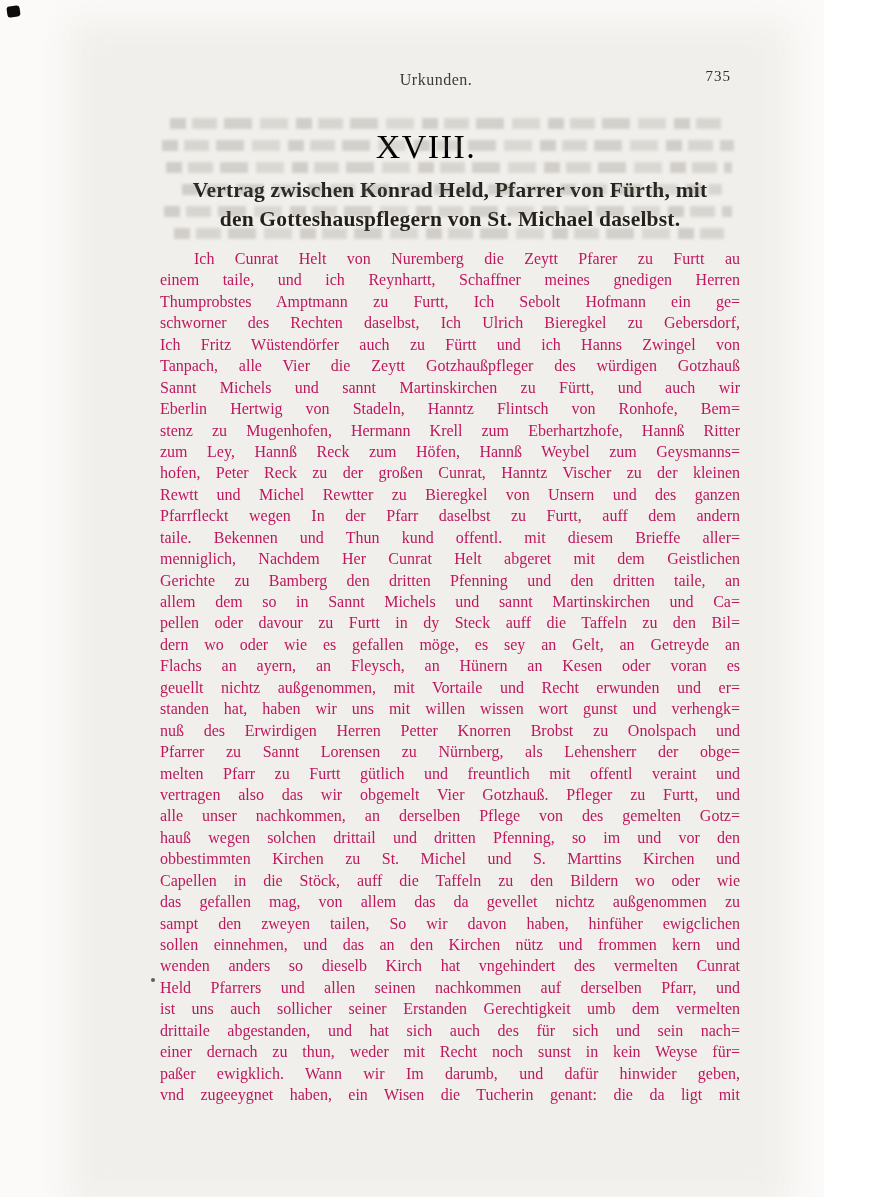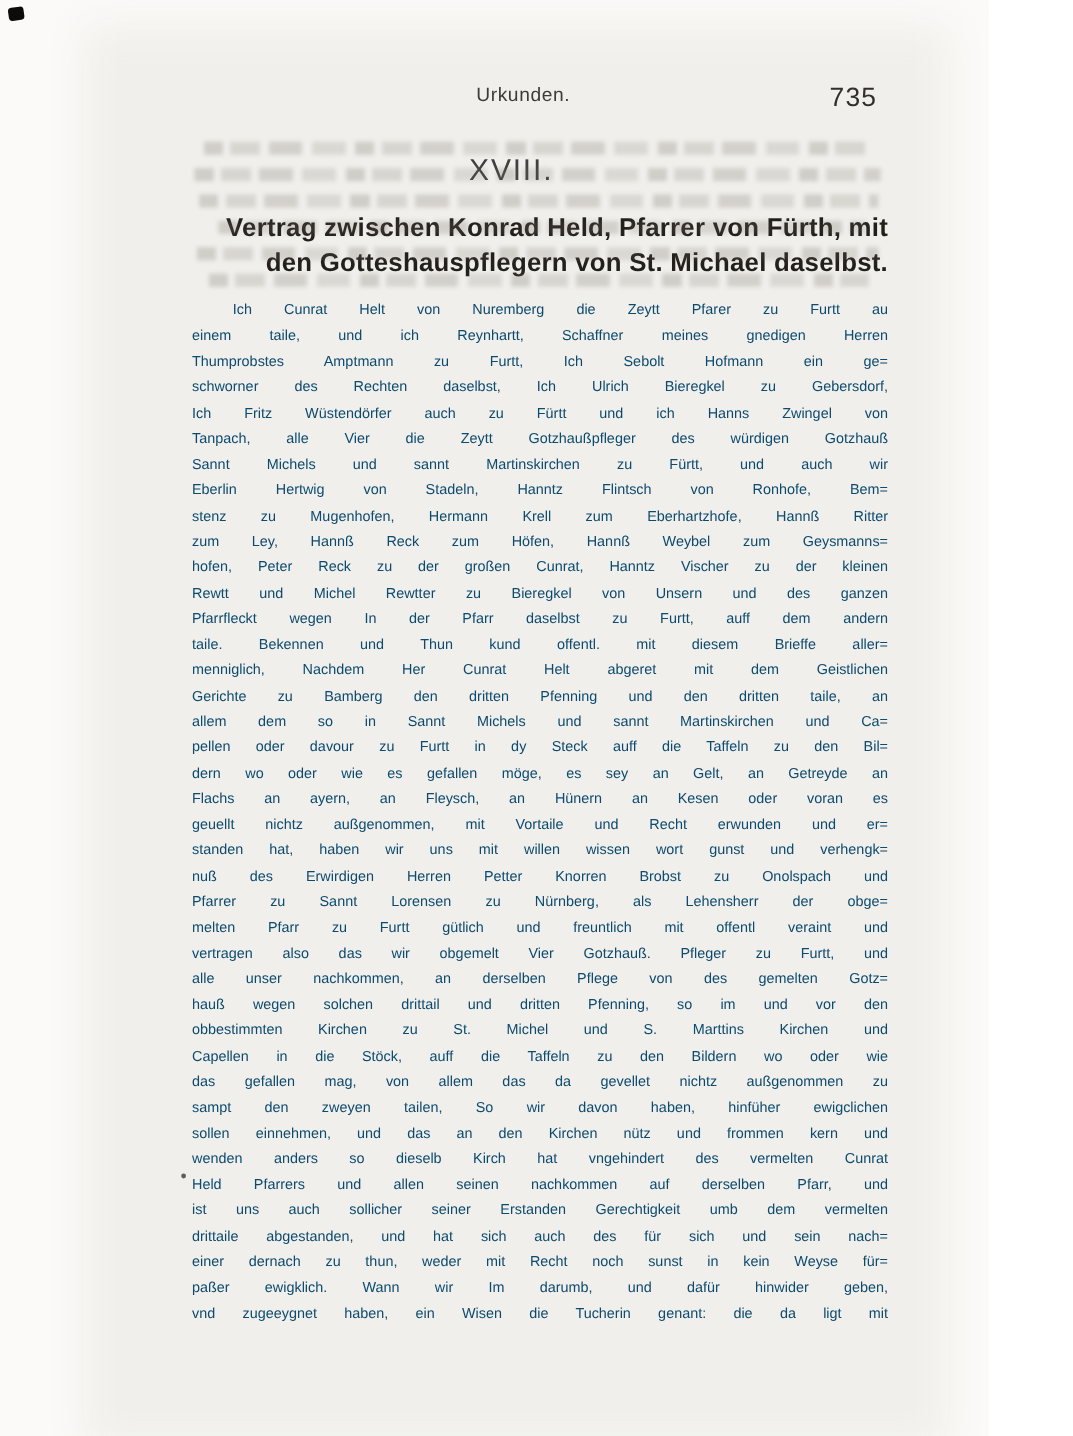--- a/index.html
+++ b/index.html
@@ -1,21 +1,21 @@
 <!DOCTYPE html>
 <html><head>
 <meta charset="utf-8">
 <style>
   html,body{margin:0;padding:0;background:#ffffff;}
   .canvas{
     position:relative;
     width:824px;height:1197px;
     background:#fbfaf8;
     overflow:hidden;
-    font-family:Liberation Sans, sans-serif;
+    font-family:Liberation Serif, serif;
     color:#2b2622;
   }
   
   .wash{
     position:absolute;left:70px;top:22px;right:34px;bottom:-10px;
     background:#f0efeb;
     filter:blur(16px);
     z-index:0;
   }
   
@@ -29,47 +29,47 @@
     position:absolute;left:151px;top:978px;width:4px;height:4px;
     border-radius:50%;background:#4a433c;opacity:.85;z-index:3;
   }
   .textblock{position:absolute;left:160px;top:0;width:580px;z-index:2;}
   .pagehead{position:absolute;left:0;top:71px;width:100%;height:24px;}
   .running{
     display:block;text-align:center;font-size:16px;color:#3f3a36;
     letter-spacing:.5px;transform:translateX(-14px);
   }
   .pnum{
-    position:absolute;right:9px;top:-3px;font-size:22px;color:#332e2a;
+    position:absolute;right:9px;top:-3px;font-size:15px;color:#332e2a;
     letter-spacing:1px;
   }
   
   .ghost{position:absolute;left:0;top:118px;width:580px;height:140px;z-index:1;
          filter:blur(1.8px);opacity:.5;}
   .ghost-line{
     position:absolute;height:11px;
     background:repeating-linear-gradient(90deg,
       rgba(116,108,99,.50) 0 16px, rgba(116,108,99,0) 16px 22px,
       rgba(116,108,99,.38) 22px 47px, rgba(116,108,99,0) 47px 54px,
       rgba(116,108,99,.46) 54px 82px, rgba(116,108,99,0) 82px 90px,
       rgba(116,108,99,.34) 90px 118px, rgba(116,108,99,0) 118px 126px);
   }
   .secnum{
     position:absolute;left:0;top:128px;width:100%;
-    text-align:center;font-size:25px;letter-spacing:1.5px;color:#404040;
+    text-align:center;font-size:34px;letter-spacing:1.5px;color:#000000;
     transform:translateX(-24px);
   }
   .doctitle{
     position:absolute;left:0;top:176px;width:100%;
-    text-align:right;font-weight:700;font-size:21.5px;line-height:29px;
+    text-align:center;font-weight:700;font-size:21.5px;line-height:29px;
     color:#231f1b;letter-spacing:.2px;
   }
   .bodytext{
     position:absolute;left:0;top:248px;width:580px;
-    font-size:12px;color:#0c4a6e;
+    font-size:16px;color:#be185d;
   }
   .bodytext .line{
     height:21.45px;line-height:21.45px;
     text-align:justify;text-align-last:justify;
     white-space:nowrap;
   }
   .bodytext .line:first-child{text-indent:34px;}
 </style>
 </head>
 <body>

